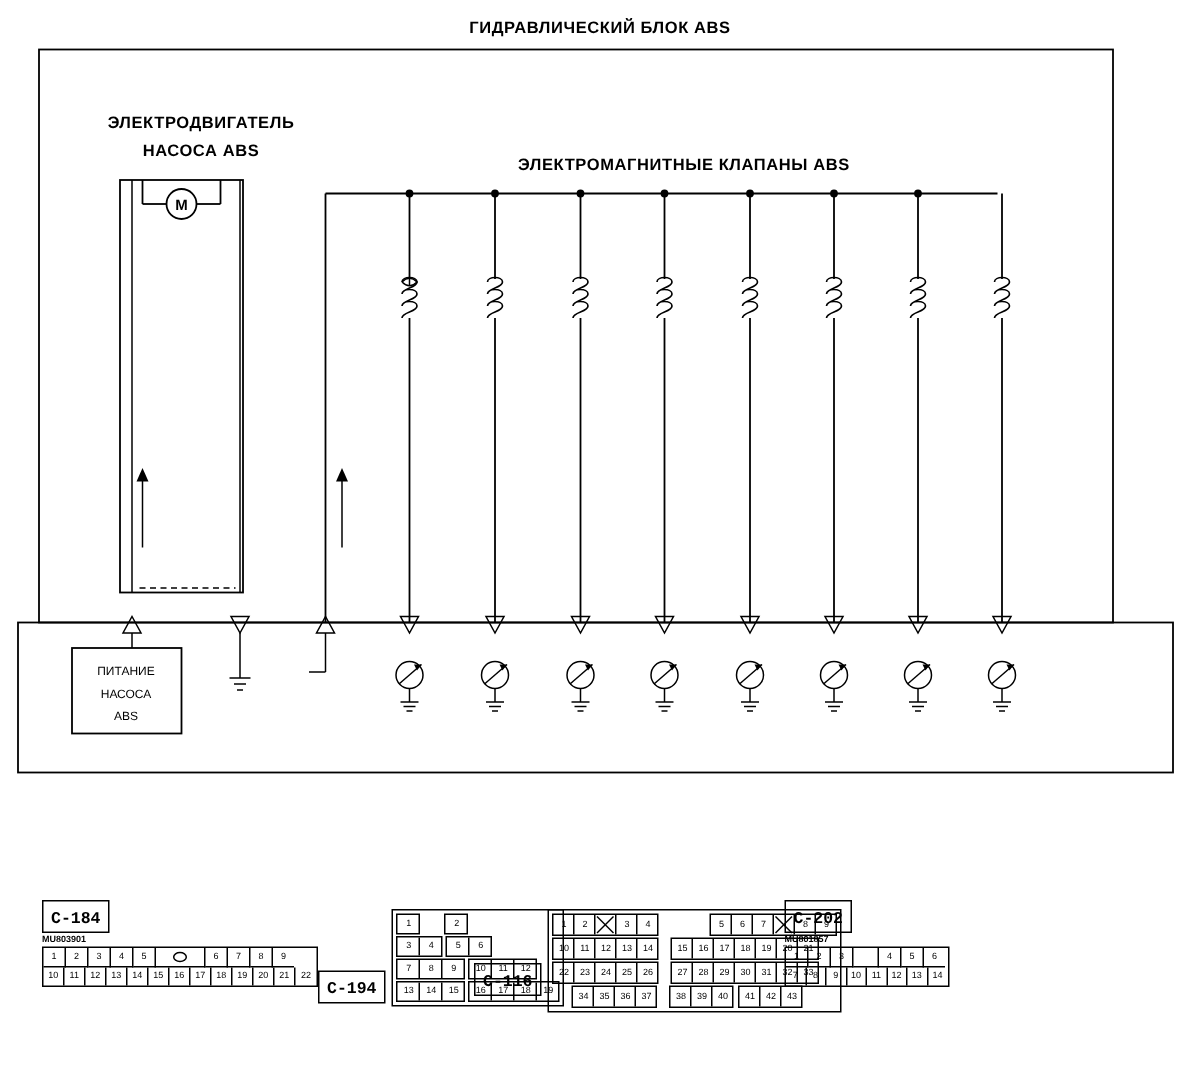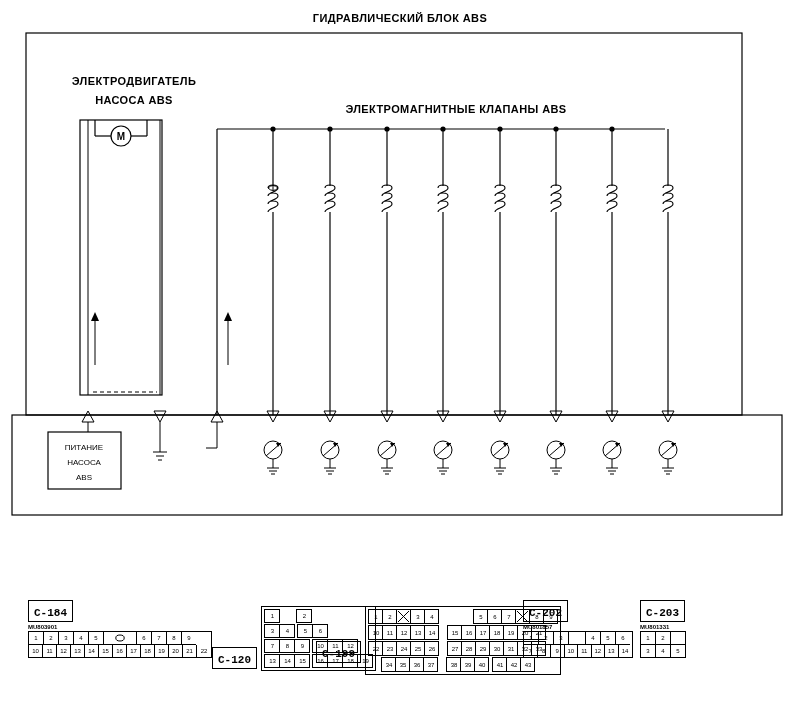--- a/index.html
+++ b/index.html
@@ -299,21 +299,21 @@
       <div class="pin" style="width:13px;height:12px;border-right:1px solid #000;display:flex;align-items:center;justify-content:center;">19</div>
       <div class="pin" style="width:13px;height:12px;border-right:1px solid #000;display:flex;align-items:center;justify-content:center;">20</div>
       <div class="pin" style="width:13px;height:12px;border-right:1px solid #000;display:flex;align-items:center;justify-content:center;">21</div>
       <div class="pin" style="width:14px;height:12px;display:flex;align-items:center;justify-content:center;">22</div>
     </div>
   </div>
 </div>
 
 <div style="position:absolute; left:212px; top:600px;">
   <div style="display:inline-block; border:1.5px solid #000; padding:1px 5px;">
-    <span class="conn-code">C-120</span>
+    <span class="conn-code">C-194</span>
   </div>
   <div style="margin-top:6px; border:1.5px solid #000; display:inline-block; padding:2px;">
     <div style="display:flex;">
       <div style="border:1px solid #000; margin-right:16px;">
         <div class="pin" style="width:14px;height:12px;display:flex;align-items:center;justify-content:center;">1</div>
       </div>
       <div style="border:1px solid #000;">
         <div class="pin" style="width:14px;height:12px;display:flex;align-items:center;justify-content:center;">2</div>
       </div>
     </div>
@@ -350,21 +350,21 @@
         <div class="pin" style="width:14px;height:12px;border-right:1px solid #000;display:flex;align-items:center;justify-content:center;">17</div>
         <div class="pin" style="width:14px;height:12px;border-right:1px solid #000;display:flex;align-items:center;justify-content:center;">18</div>
         <div class="pin" style="width:14px;height:12px;display:flex;align-items:center;justify-content:center;">19</div>
       </div>
     </div>
   </div>
 </div>
 
 <div style="position:absolute; left:316px; top:600px;">
   <div style="display:inline-block; border:1.5px solid #000; padding:1px 5px;">
-    <span class="conn-code">C-199</span>
+    <span class="conn-code">C-116</span>
   </div>
   <div style="margin-top:6px; border:1.5px solid #000; display:inline-block; padding:2px;">
     
     <div style="display:flex; align-items:flex-start;">
       <div style="display:flex; border:1px solid #000;">
         <div class="pin" style="width:13px;height:13px;border-right:1px solid #000;display:flex;align-items:center;justify-content:center;">1</div>
         <div class="pin" style="width:13px;height:13px;border-right:1px solid #000;display:flex;align-items:center;justify-content:center;">2</div>
         <div class="pin" style="width:13px;height:13px;border-right:1px solid #000;display:flex;align-items:center;justify-content:center;position:relative;">
           <svg width="13" height="13" style="position:absolute;left:0;top:0;">
                 <line x1="1" y1="1" x2="12" y2="12" stroke="#000"></line>
@@ -475,32 +475,14 @@
       <div class="pin" style="width:12.5px;height:12px;border-right:1px solid #000;display:flex;align-items:center;justify-content:center;">9</div>
       <div class="pin" style="width:12.5px;height:12px;border-right:1px solid #000;display:flex;align-items:center;justify-content:center;">10</div>
       <div class="pin" style="width:12.5px;height:12px;border-right:1px solid #000;display:flex;align-items:center;justify-content:center;">11</div>
       <div class="pin" style="width:12.5px;height:12px;border-right:1px solid #000;display:flex;align-items:center;justify-content:center;">12</div>
       <div class="pin" style="width:12.5px;height:12px;border-right:1px solid #000;display:flex;align-items:center;justify-content:center;">13</div>
       <div class="pin" style="width:13px;height:12px;display:flex;align-items:center;justify-content:center;">14</div>
     </div>
   </div>
 </div>
 
-<div style="position:absolute; left:640px; top:600px;">
-  <div style="display:inline-block; border:1.5px solid #000; padding:1px 5px;">
-    <span class="conn-code">C-203</span>
-  </div>
-  <div class="conn-part" style="margin-top:2px;">MU801331</div>
-  <div style="margin-top:1px; border:1.5px solid #000; display:inline-block;">
-    <div style="display:flex;">
-      <div class="pin" style="width:14px;height:12px;border-right:1px solid #000;border-bottom:1px solid #000;display:flex;align-items:center;justify-content:center;">1</div>
-      <div class="pin" style="width:14px;height:12px;border-right:1px solid #000;border-bottom:1px solid #000;display:flex;align-items:center;justify-content:center;">2</div>
-      <div class="pin" style="width:14px;height:12px;border-bottom:1px solid #000;"></div>
-    </div>
-    <div style="display:flex;">
-      <div class="pin" style="width:14px;height:12px;border-right:1px solid #000;display:flex;align-items:center;justify-content:center;">3</div>
-      <div class="pin" style="width:14px;height:12px;border-right:1px solid #000;display:flex;align-items:center;justify-content:center;">4</div>
-      <div class="pin" style="width:14px;height:12px;display:flex;align-items:center;justify-content:center;">5</div>
-    </div>
-  </div>
+
 </div>
 
-</div>
-
 </body></html>

